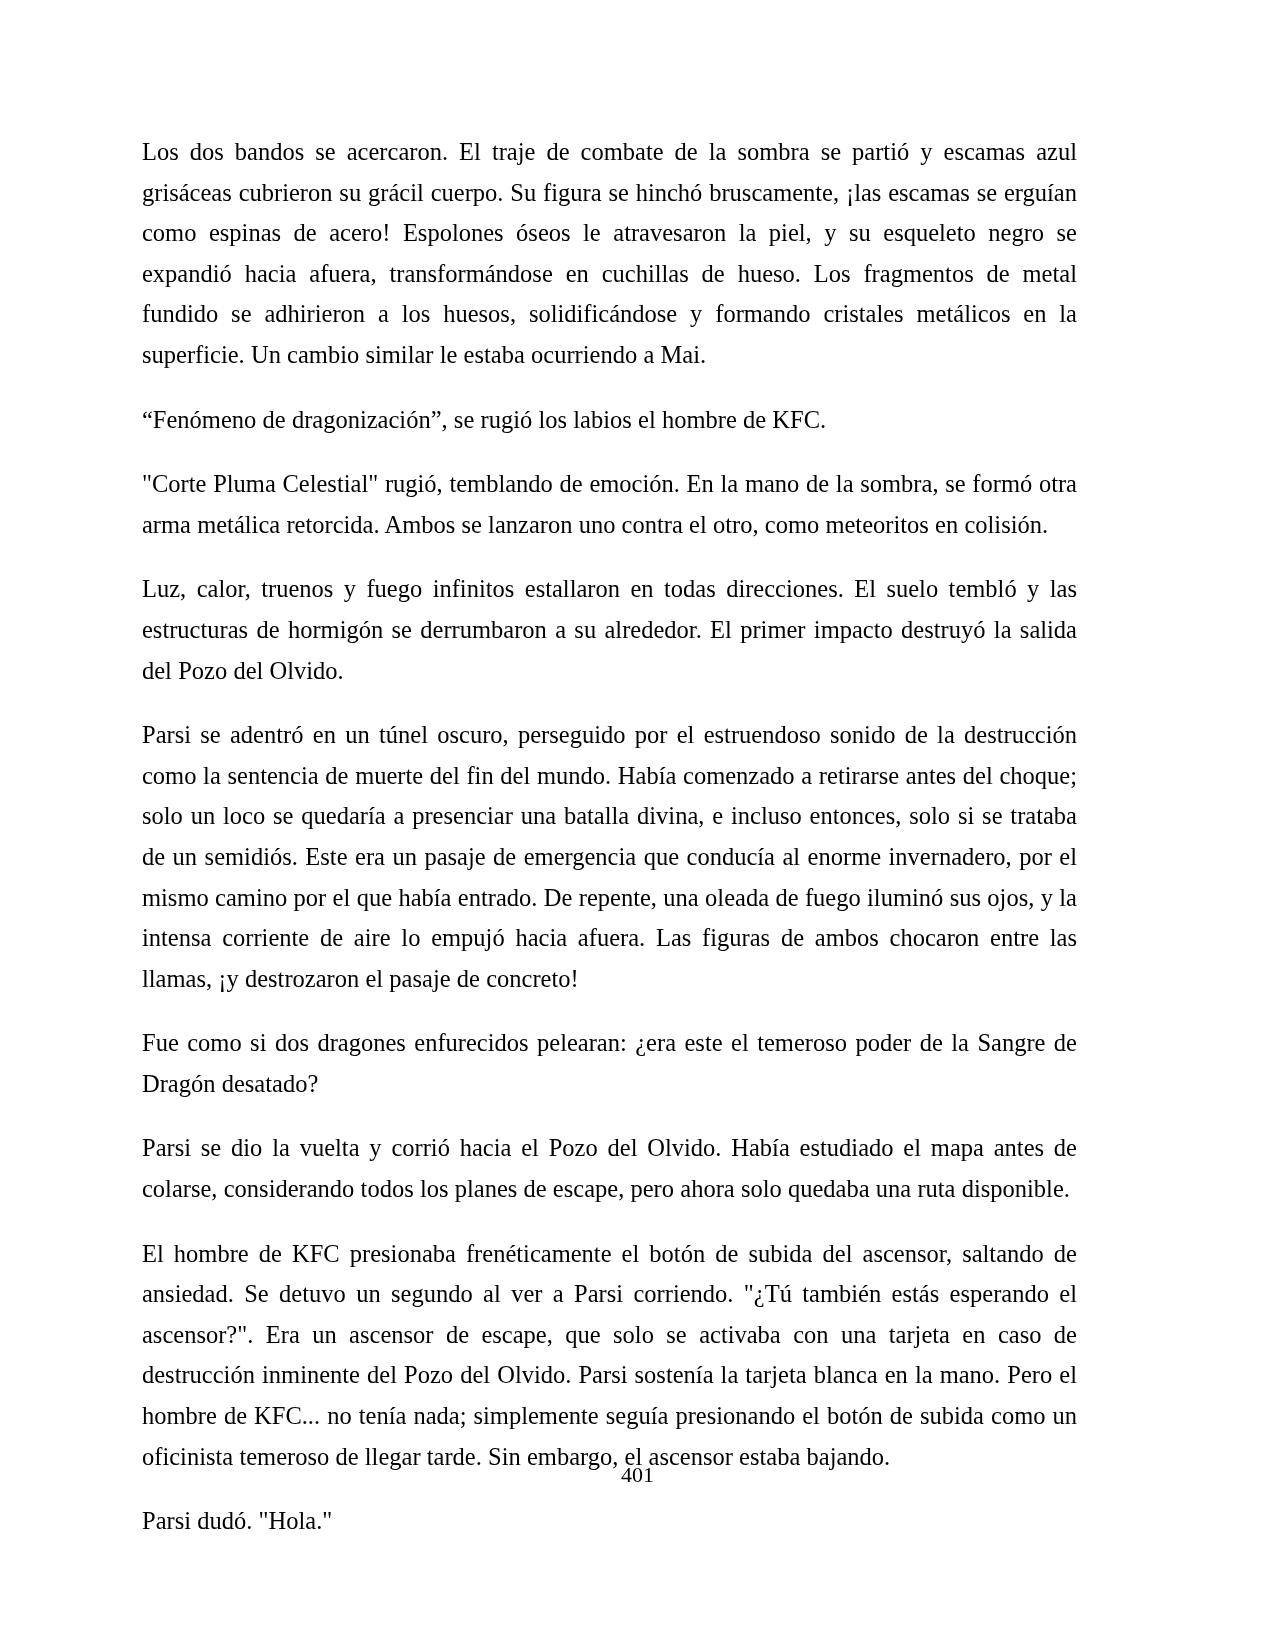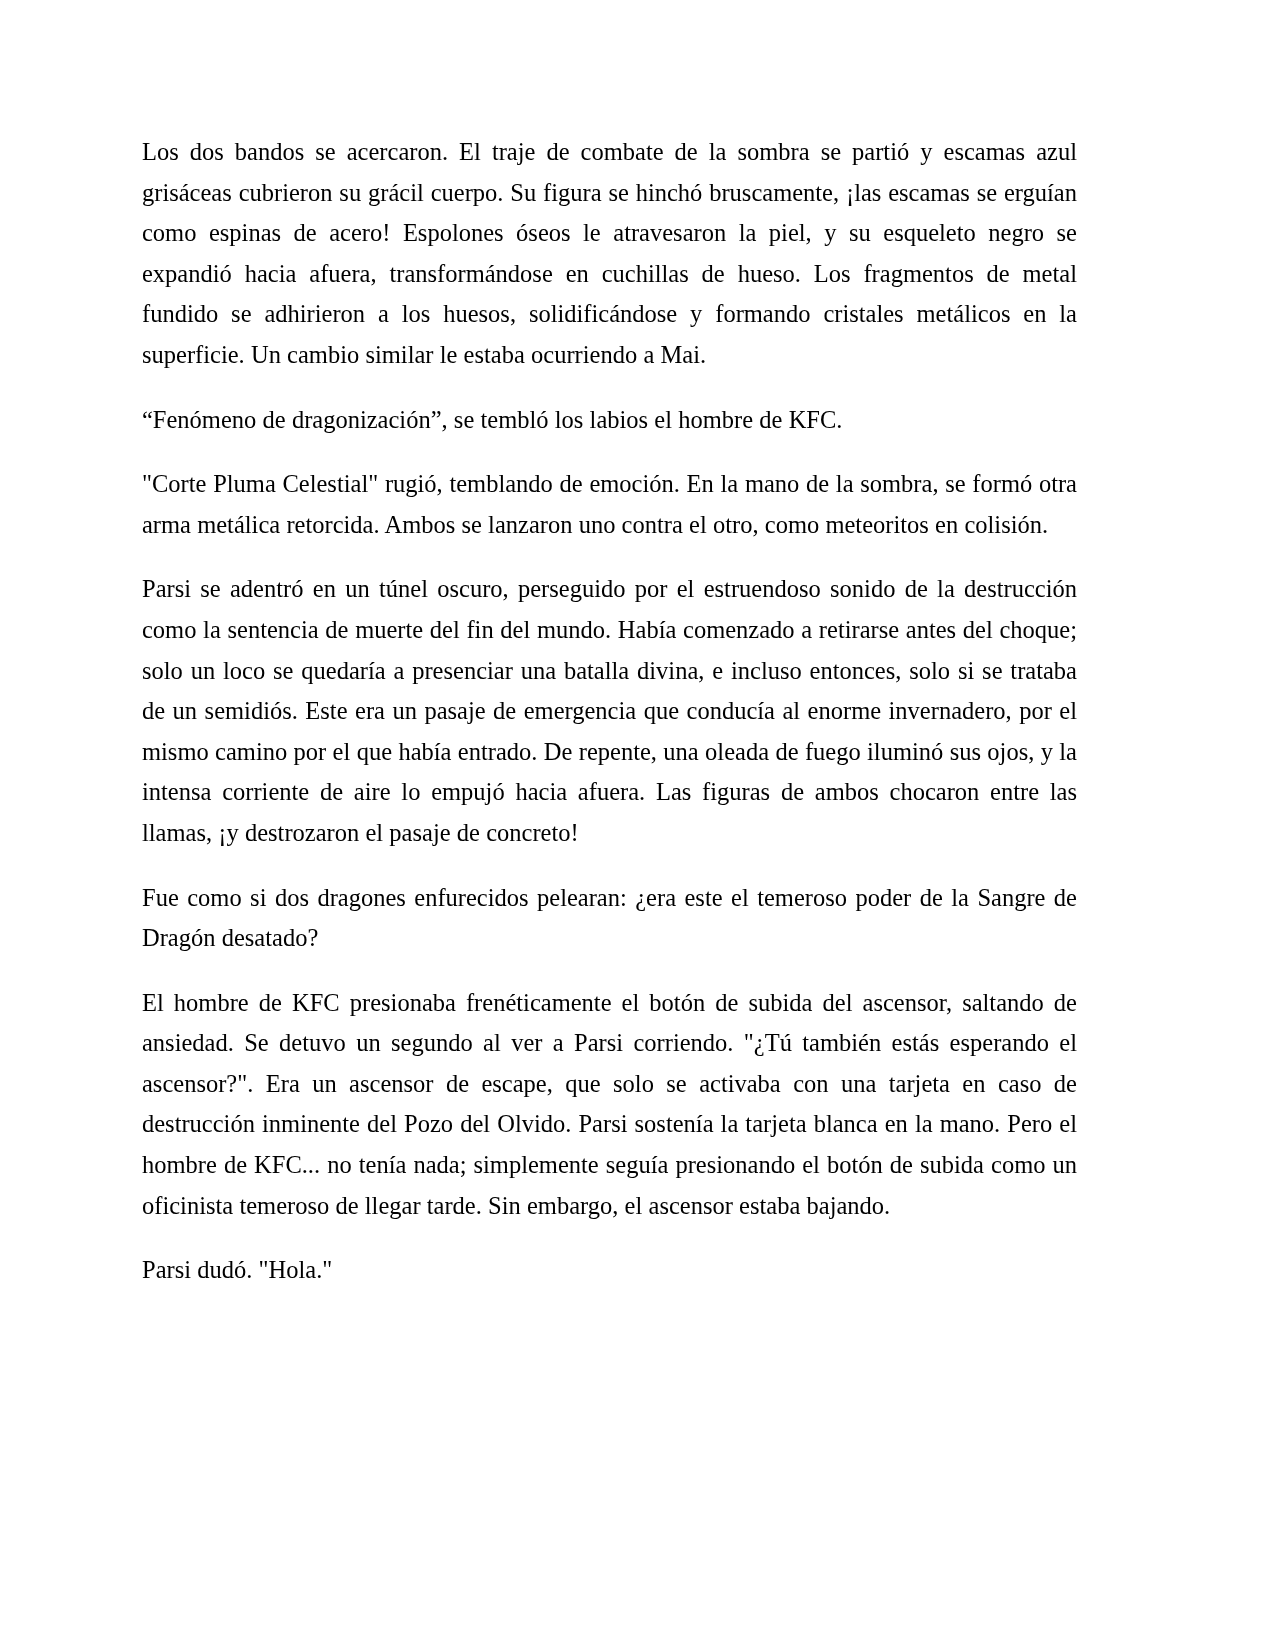--- a/index.html
+++ b/index.html
@@ -47,20 +47,23 @@
     font-size: 22px;
     line-height: 26px;
   }
 </style>
 </head>
 <body>
 
 <div class="page">
   <div class="content">
     <p class="para">Los dos bandos se acercaron. El traje de combate de la sombra se partió y escamas azul grisáceas cubrieron su grácil cuerpo. Su figura se hinchó bruscamente, ¡las escamas se erguían como espinas de acero! Espolones óseos le atravesaron la piel, y su esqueleto negro se expandió hacia afuera, transformándose en cuchillas de hueso. Los fragmentos de metal fundido se adhirieron a los huesos, solidificándose y formando cristales metálicos en la superficie. Un cambio similar le estaba ocurriendo a Mai.</p>
-    <p class="para">“Fenómeno de dragonización”, se tembló los labios el hombre de KFC.</p>
+    <p class="para">“Fenómeno de dragonización”, se rugió los labios el hombre de KFC.</p>
     <p class="para">"Corte Pluma Celestial" rugió, temblando de emoción. En la mano de la sombra, se formó otra arma metálica retorcida. Ambos se lanzaron uno contra el otro, como meteoritos en colisión.</p>
+    <p class="para">Luz, calor, truenos y fuego infinitos estallaron en todas direcciones. El suelo tembló y las estructuras de hormigón se derrumbaron a su alrededor. El primer impacto destruyó la salida del Pozo del Olvido.</p>
     <p class="para">Parsi se adentró en un túnel oscuro, perseguido por el estruendoso sonido de la destrucción como la sentencia de muerte del fin del mundo. Había comenzado a retirarse antes del choque; solo un loco se quedaría a presenciar una batalla divina, e incluso entonces, solo si se trataba de un semidiós. Este era un pasaje de emergencia que conducía al enorme invernadero, por el mismo camino por el que había entrado. De repente, una oleada de fuego iluminó sus ojos, y la intensa corriente de aire lo empujó hacia afuera. Las figuras de ambos chocaron entre las llamas, ¡y destrozaron el pasaje de concreto!</p>
     <p class="para">Fue como si dos dragones enfurecidos pelearan: ¿era este el temeroso poder de la Sangre de Dragón desatado?</p>
+    <p class="para">Parsi se dio la vuelta y corrió hacia el Pozo del Olvido. Había estudiado el mapa antes de colarse, considerando todos los planes de escape, pero ahora solo quedaba una ruta disponible.</p>
     <p class="para">El hombre de KFC presionaba frenéticamente el botón de subida del ascensor, saltando de ansiedad. Se detuvo un segundo al ver a Parsi corriendo. "¿Tú también estás esperando el ascensor?". Era un ascensor de escape, que solo se activaba con una tarjeta en caso de destrucción inminente del Pozo del Olvido. Parsi sostenía la tarjeta blanca en la mano. Pero el hombre de KFC... no tenía nada; simplemente seguía presionando el botón de subida como un oficinista temeroso de llegar tarde. Sin embargo, el ascensor estaba bajando.</p>
     <p class="para">Parsi dudó. "Hola."</p>
   </div>
+  <div class="page-number">401</div>
 </div>
 
 </body></html>

